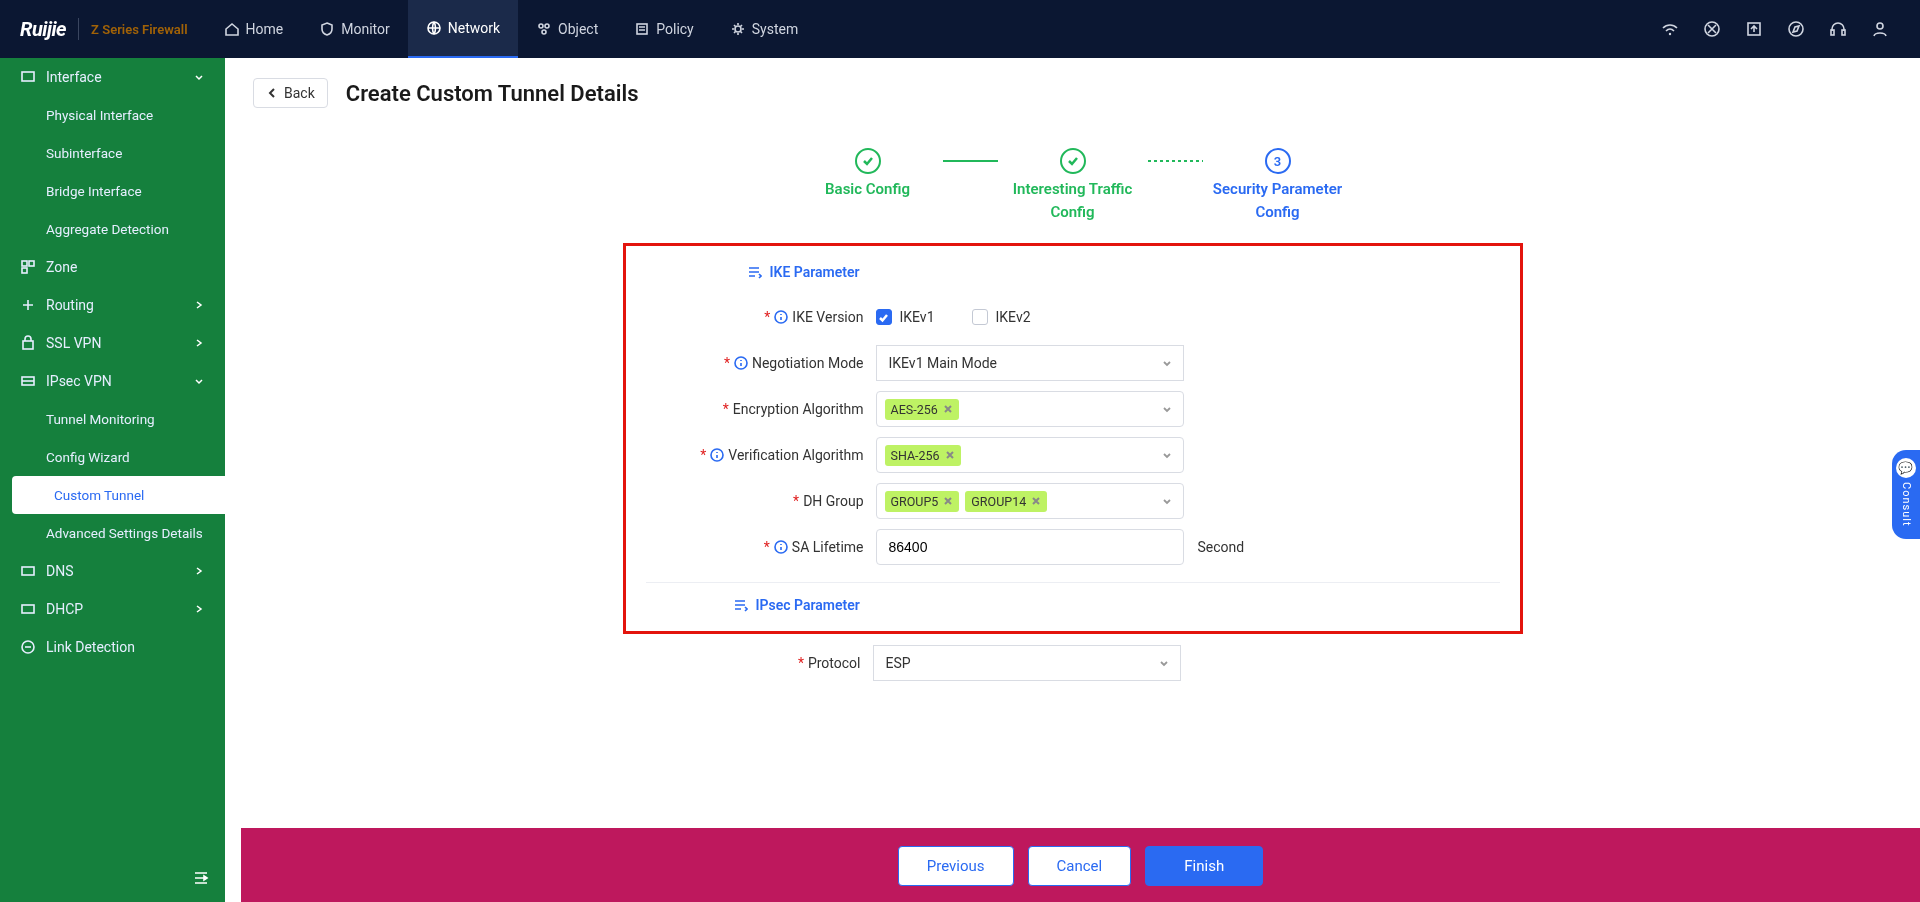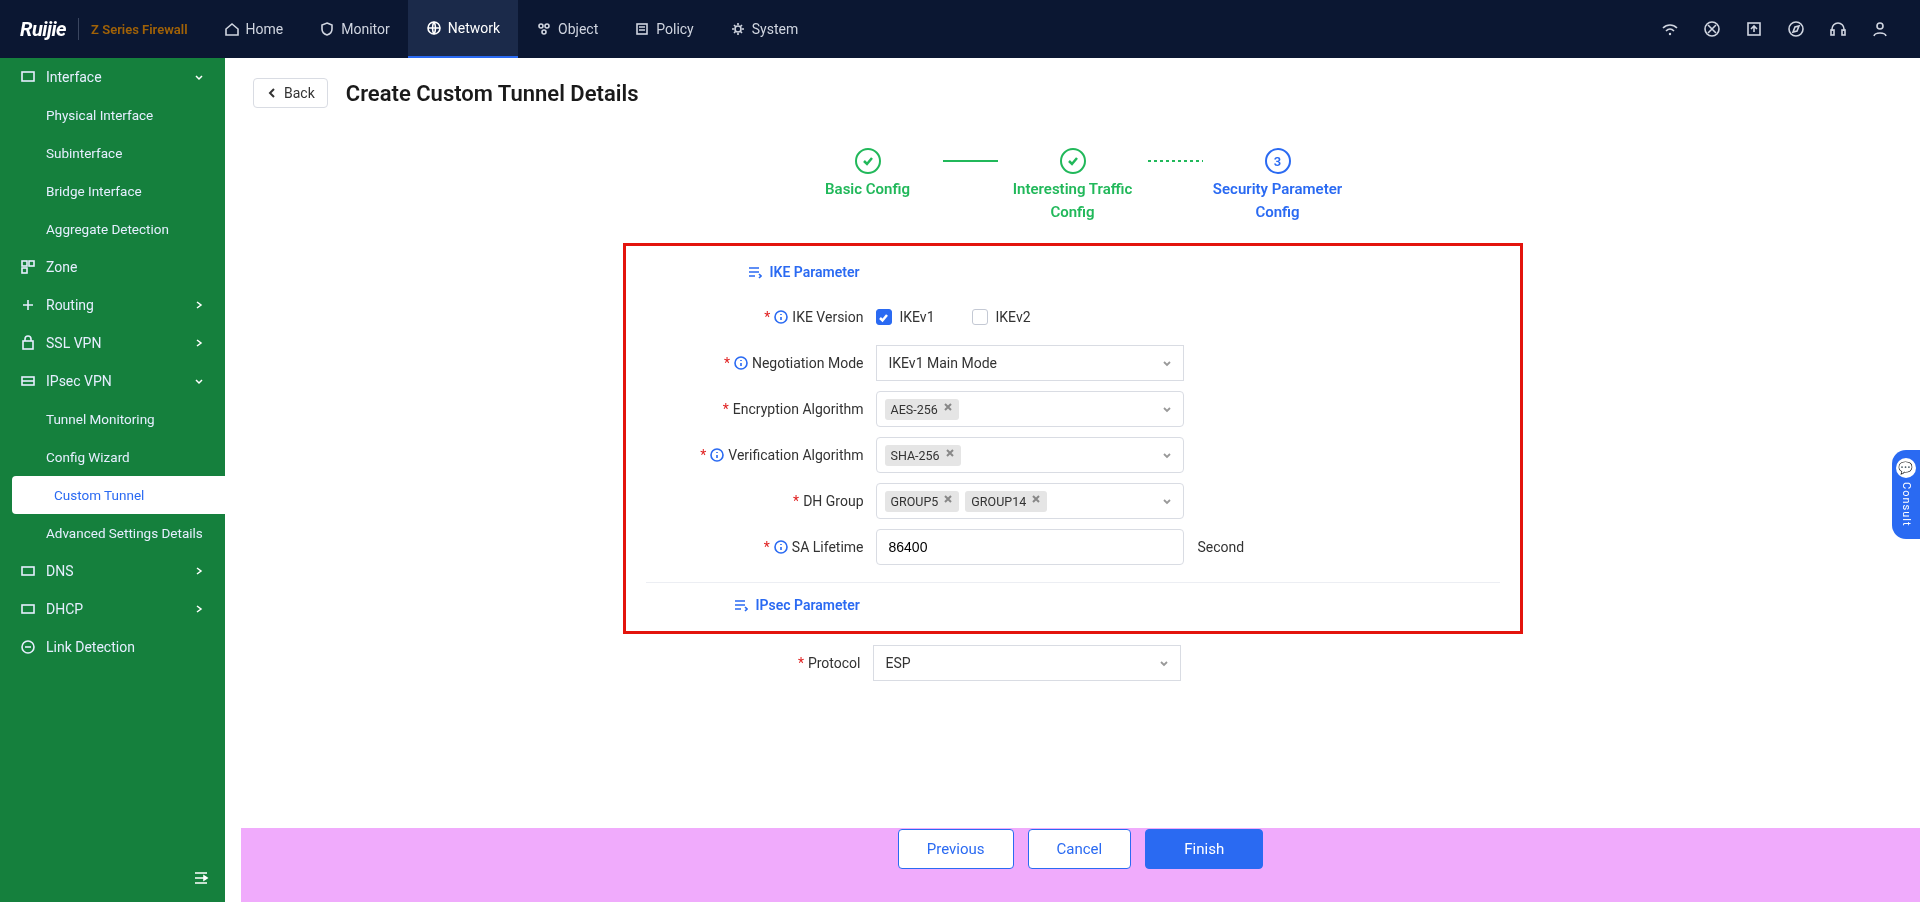--- a/index.html
+++ b/index.html
@@ -70,26 +70,26 @@
     .form-suffix { padding-left: 14px; font-size: 14px; color: #333; }
     .checkbox-group { display: flex; gap: 37px; align-items: center; }
     .checkbox-item { display: flex; align-items: center; gap: 8px; cursor: pointer; }
     .cbox { width: 16px; height: 16px; border-radius: 3px; border: 1px solid #c4c9d4; display: flex; align-items: center; justify-content: center; }
     .cbox.checked { background: #2a6af2; border-color: #2a6af2; }
     .cbox.checked svg { width: 11px; height: 11px; stroke: #fff; fill: none; stroke-width: 2.5; }
     .select-box { border: 1px solid #d9dce3; border-radius: 0; height: 36px; display: flex; align-items: center; padding: 0 38px 0 12px; position: relative; font-size: 14px; background: #fff; cursor: pointer; }
     .select-box svg.chev { position: absolute; right: 10px; width: 12px; height: 12px; stroke: #999; fill: none; stroke-width: 1.8; }
     .tags-box { border: 1px solid #d9dce3; border-radius: 4px; min-height: 36px; display: flex; align-items: center; flex-wrap: wrap; gap: 6px; padding: 3px 30px 3px 8px; position: relative; cursor: pointer; }
     .tags-box svg.chev { position: absolute; right: 10px; top: 50%; transform: translateY(-50%); width: 12px; height: 12px; stroke: #999; fill: none; stroke-width: 1.8; }
-    .tag { background: #e5e5e5; border-radius: 3px; padding: 3px 6px; font-size: 12.5px; color: #333; display: flex; align-items: flex-start; gap: 5px; }
+    .tag { background: #bef264; border-radius: 3px; padding: 3px 6px; font-size: 12.5px; color: #333; display: flex; align-items: center; gap: 5px; }
     .tag svg { width: 10px; height: 10px; stroke: #888; fill: none; stroke-width: 2; cursor: pointer; }
     .text-input { border: 1px solid #d9dce3; border-radius: 4px; height: 36px; width: 100%; padding: 0 12px; font-size: 14px; outline: none; }
     
     
-    .footer-bar { position: absolute; bottom: 0; left: 0; right: 0; height: 74px; background: #f0abfc; display: flex; align-items: flex-start; justify-content: center; gap: 14px; border-top: 1px solid transparent; margin-left: 16px; }
+    .footer-bar { position: absolute; bottom: 0; left: 0; right: 0; height: 74px; background: #be185d; display: flex; align-items: center; justify-content: center; gap: 14px; border-top: 1px solid transparent; margin-left: 16px; }
     .btn { height: 40px; padding: 0 28px; border-radius: 4px; font-size: 15px; cursor: pointer; display: flex; align-items: center; justify-content: center; }
     .btn-outline { border: 1px solid #2a6af2; color: #2a6af2; background: #fff; }
     .btn-primary { border: 1px solid #2a6af2; background: #2a6af2; color: #fff; min-width: 118px; }
     
     
     .consult-tab { position: fixed; right: 0; top: 450px; width: 28px; background: #2a6af2; color: #fff; border-radius: 14px 0 0 14px; padding: 8px 4px 12px; display: flex; flex-direction: column; align-items: center; gap: 4px; cursor: pointer; font-size: 11px; }
     .consult-tab .bubble { width: 20px; height: 20px; background: #fff; border-radius: 50%; display: flex; align-items: center; justify-content: center; font-size: 12px; color: #2a6af2; }
     .consult-text { writing-mode: vertical-rl; text-orientation: mixed; letter-spacing: 1px; }
   </style>
 </head>

